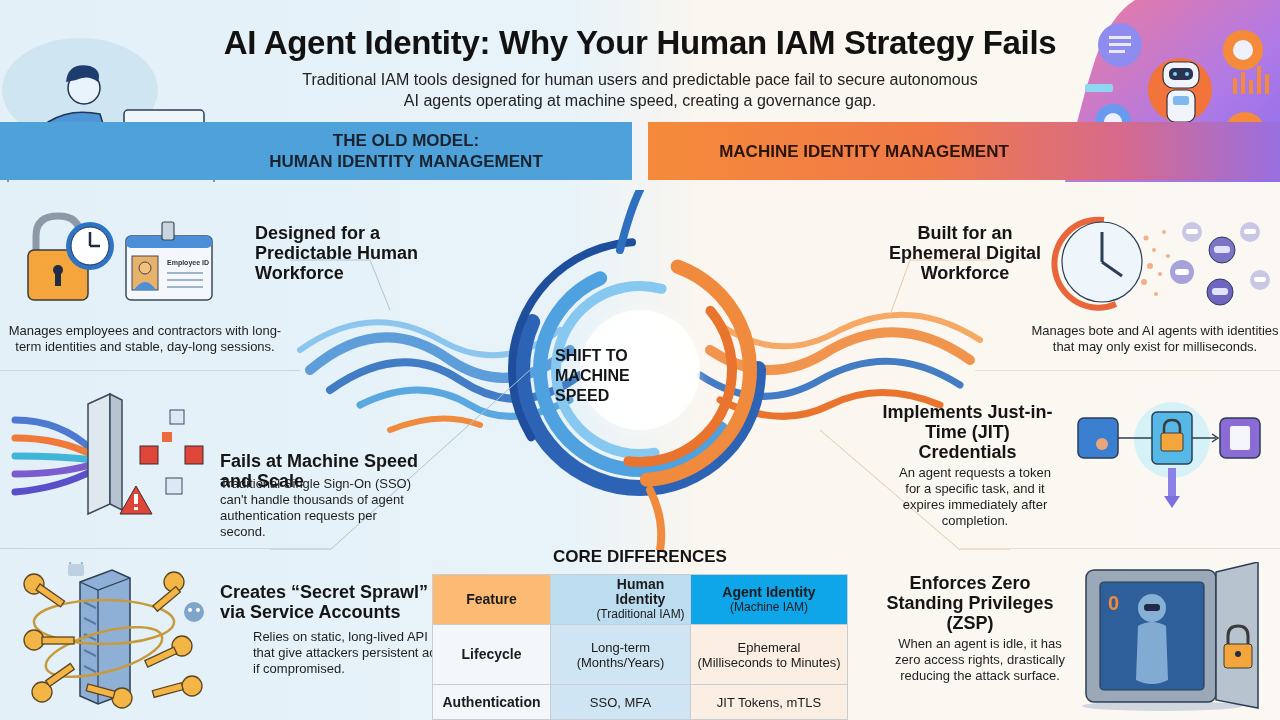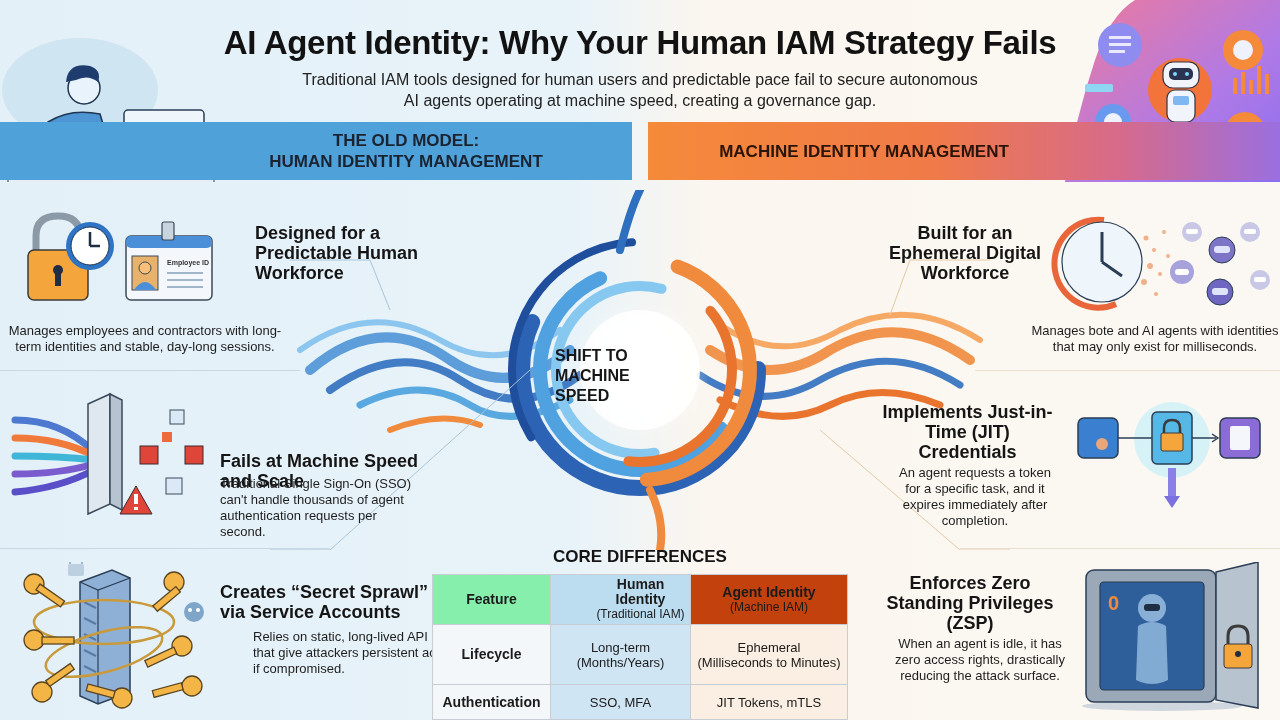--- a/index.html
+++ b/index.html
@@ -46,22 +46,22 @@
     position: absolute; left: 432px; top: 574px; width: 416px; height: 146px;
     border-collapse: collapse; font-size: 13px; text-align: center;
     background: #f3f7fa; border: 1px solid #c7cdd3;
   }
   table.core td, table.core th { border: 1px solid #c7cdd3; padding: 2px 4px; line-height: 15px; }
   table.core th { font-weight: bold; }
   table.core .c0 { width: 118px; font-weight: bold; font-size: 14px; }
   table.core .c1 { width: 140px; background: #cfe5f3; }
   table.core .c2 { background: #fbeee2; }
   table.core thead .c1 { background: #bcdcf0; padding-left: 44px; }
-  table.core thead .c2 { background: #c2410c; }
-  table.core thead .c0 { background: #86efac; }
+  table.core thead .c2 { background: #0ea5e9; }
+  table.core thead .c0 { background: #fdba74; }
   .hd-strong { display: block; font-weight: bold; font-size: 14px; }
   .hd-sub { display: block; font-weight: normal; font-size: 12px; }
 </style>
 </head>
 <body>
 
 <svg class="abs hero-left" viewBox="0 0 220 172">
   <ellipse cx="80" cy="80" rx="78" ry="52" fill="#cfe5f1"></ellipse>
   <rect x="16" y="118" width="30" height="52" rx="6" fill="#6f93b8" stroke="#2b3e55" stroke-width="1.5"></rect>
   <path d="M40 170 L48 112 Q70 98 100 104 L118 164 Z" fill="#4e95d6" stroke="#1f3550" stroke-width="1.5"></path>

